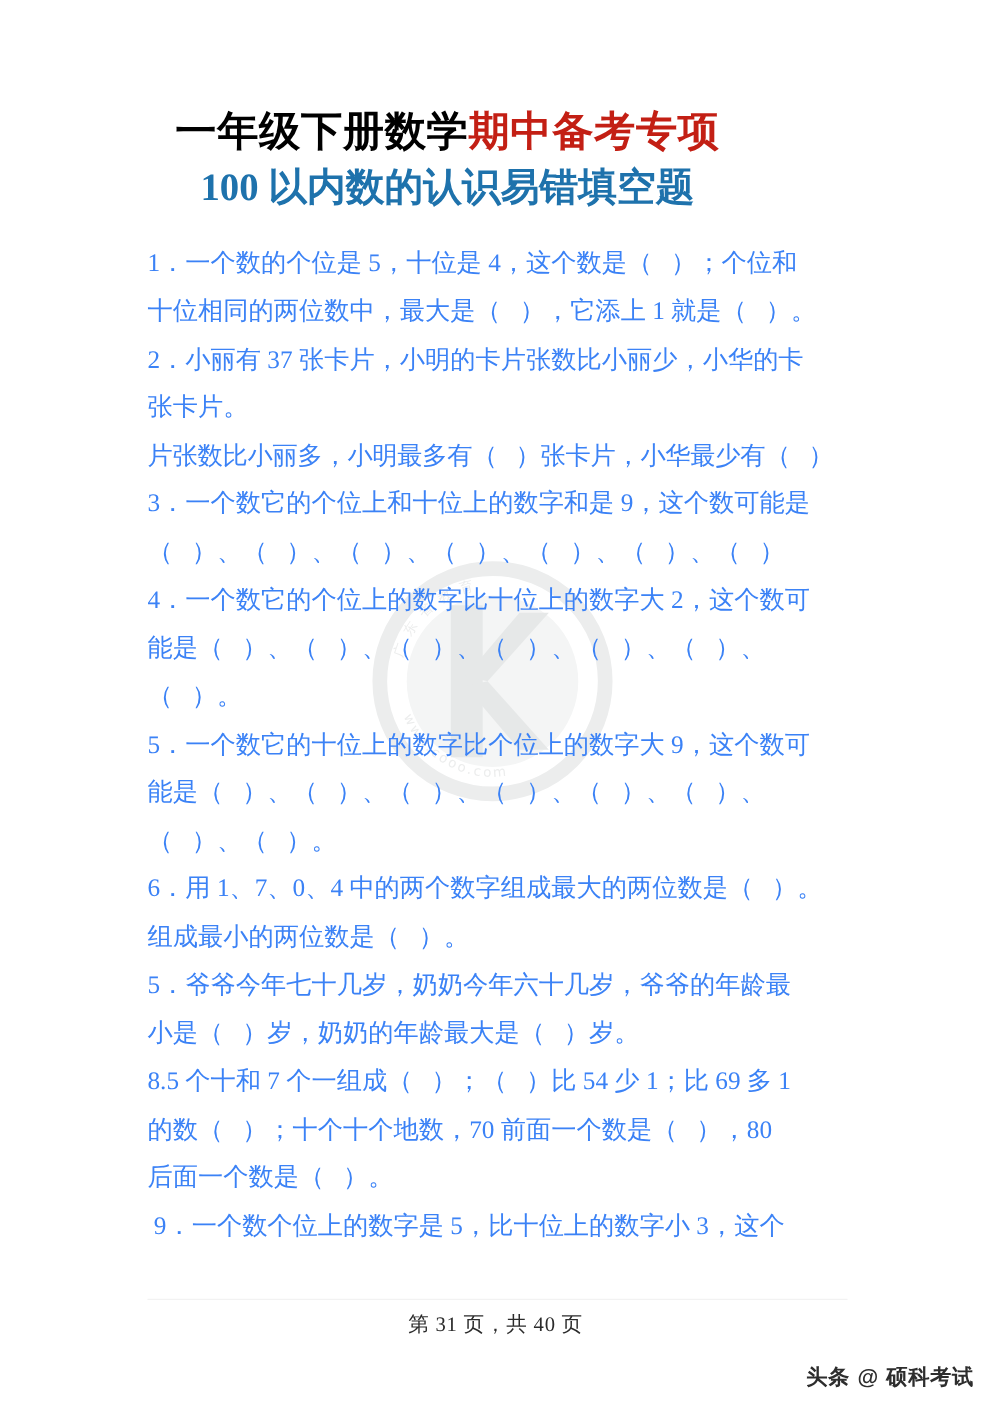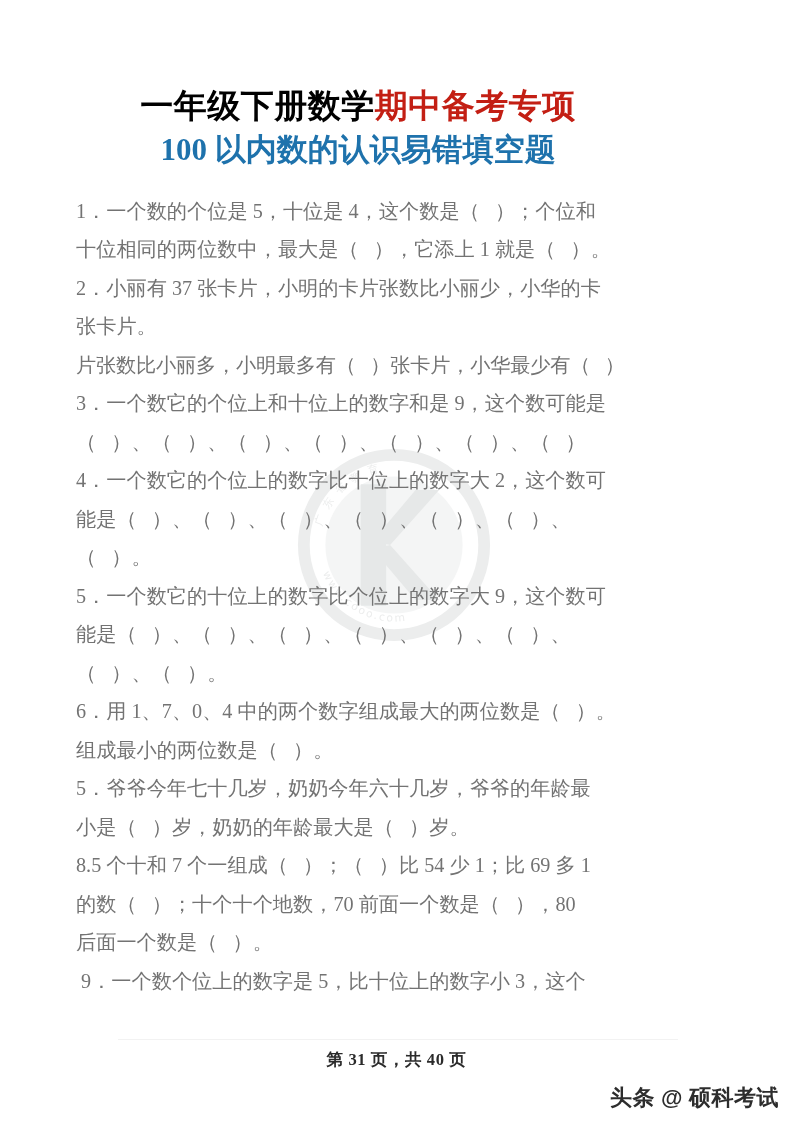--- a/index.html
+++ b/index.html
@@ -70,22 +70,22 @@
     list-style: none;
     position: relative;
   }
   .q {
     margin: 0;
     padding: 0;
   }
   .line {
     font-size: 20.2px;
     line-height: 38.5px;
-    color: #737373;
-    padding-left: 76px;
+    color: #3b82f6;
+    padding-left: 118px;
     padding-right: 100px;
     white-space: pre;
     letter-spacing: 0px;
   }
   .line.tight { letter-spacing: -0.2px; }
 
   
   #questions { margin-top: 21px; }
 
   
@@ -107,31 +107,30 @@
   }
   #page-number {
     position: absolute;
     left: 0;
     top: 14px;
     width: 793px;
     text-align: center;
     font-size: 16.5px;
     color: #2b2b2b;
     letter-spacing: 0.6px;
-    font-weight: bold;
   }
   #brand {
     position: absolute;
     right: 14px;
     bottom: 8px;
     display: flex;
     align-items: center;
     gap: 6px;
     font-family: "Liberation Sans", "DejaVu Sans", sans-serif;
-    font-size: 22px;
+    font-size: 17px;
     font-weight: bold;
     color: #2d2d2d;
     letter-spacing: 0.5px;
     white-space: nowrap;
   }
   #brand .at { font-weight: bold; }
 </style>
 </head>
 <body>
 

